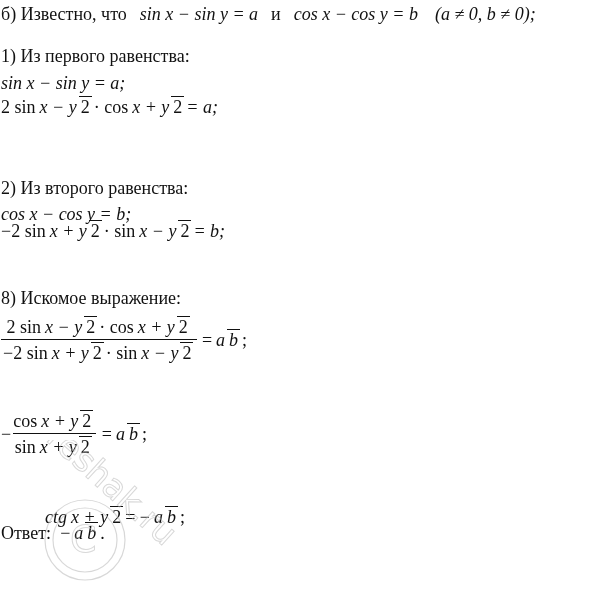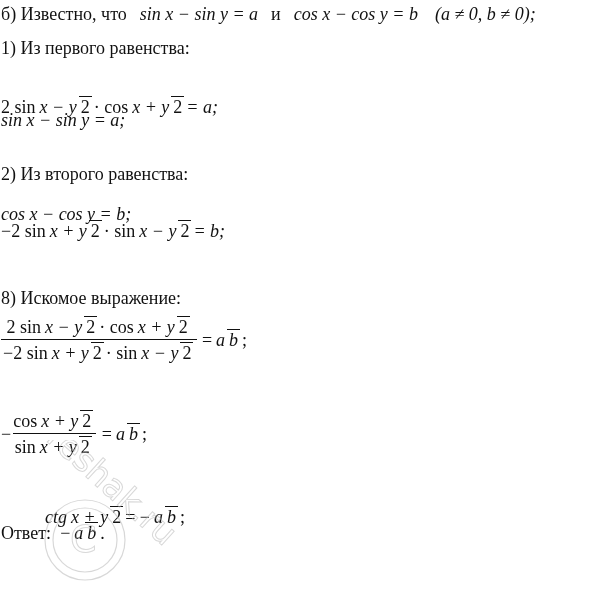--- a/index.html
+++ b/index.html
@@ -39,38 +39,38 @@
   <span class="sp"></span>
   <span class="m i">sin x − sin y = a</span>
   <span class="sp"></span>
   <span>и</span>
   <span class="sp"></span>
   <span class="m i">cos x − cos y = b</span>
   <span class="sp"></span><span class="sp"></span>
   <span class="m i">(a ≠ 0, b ≠ 0);</span>
 </div>
 
-<div class="line txt" style="top:38px;">1) Из первого равенства:</div>
-<div class="line m i" style="top:73px;margin-top:37px;">sin x − sin y = a;</div>
+<div class="line txt" style="top:46px;">1) Из первого равенства:</div>
+<div class="line m i" style="top:73px;">sin x − sin y = a;</div>
 <div class="line m row" style="top:96px;">
   <span>2 sin</span>
   <span class="frac">
     <span class="num i">x − y</span>
     <span class="den">2</span>
   </span>
   <span>·</span>&nbsp;
   <span>cos</span>
   <span class="frac">
     <span class="num i">x + y</span>
     <span class="den">2</span>
   </span>
   <span class="i">= a;</span>
 </div>
 
-<div class="line txt" style="top:164px;">2) Из второго равенства:</div>
+<div class="line txt" style="top:178px;">2) Из второго равенства:</div>
 <div class="line m i" style="top:204px;">cos x − cos y = b;</div>
 <div class="line m row" style="top:220px;">
   <span>−2 sin</span>
   <span class="frac">
     <span class="num i">x + y</span>
     <span class="den">2</span>
   </span>
   <span>·</span>&nbsp;
   <span>sin</span>
   <span class="frac">

